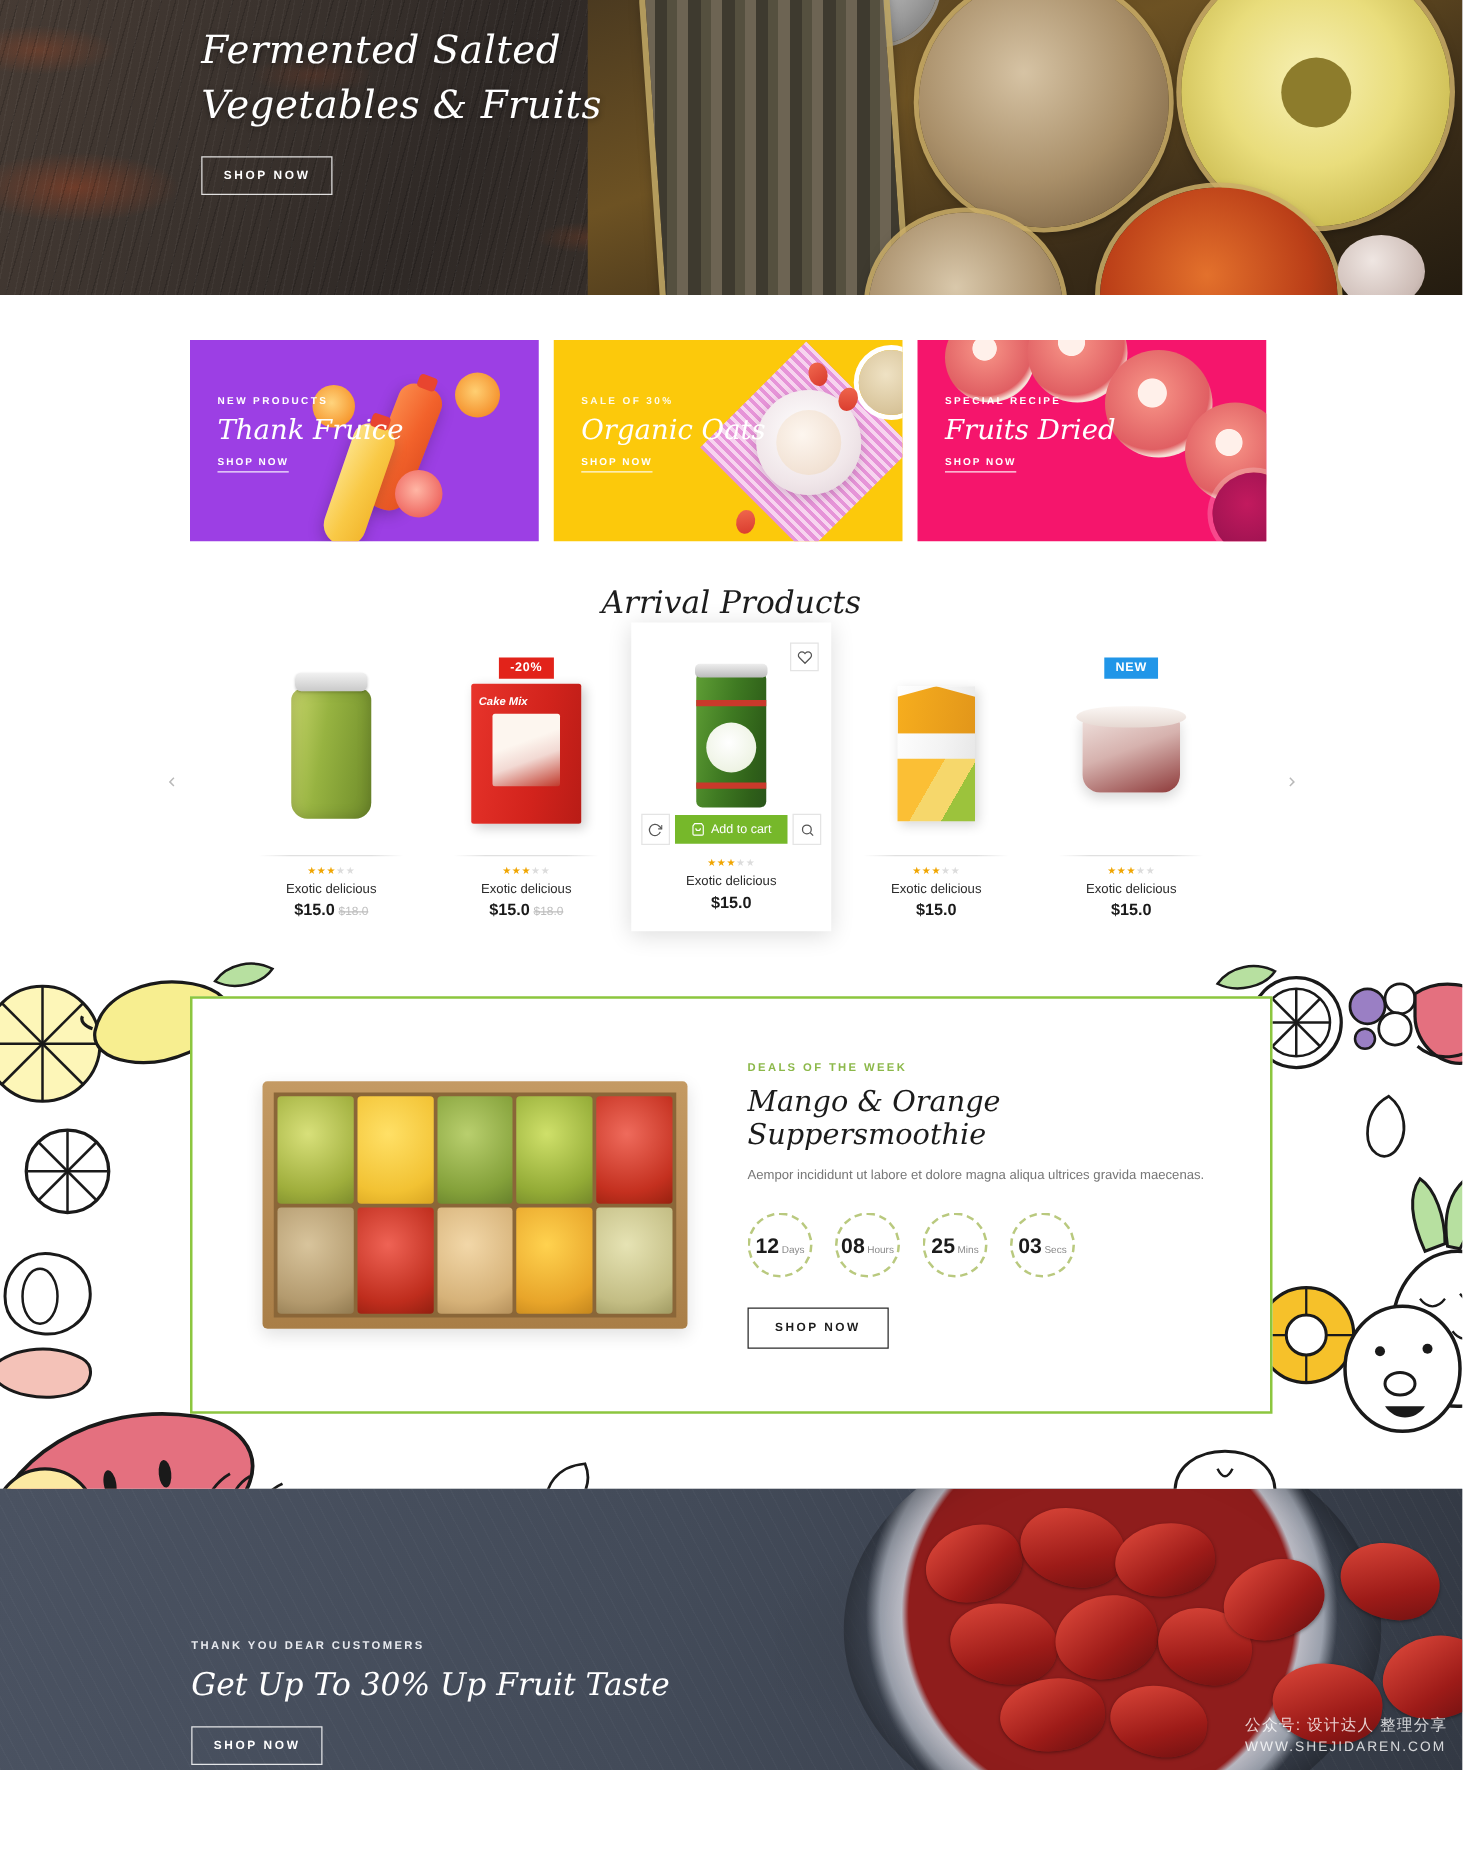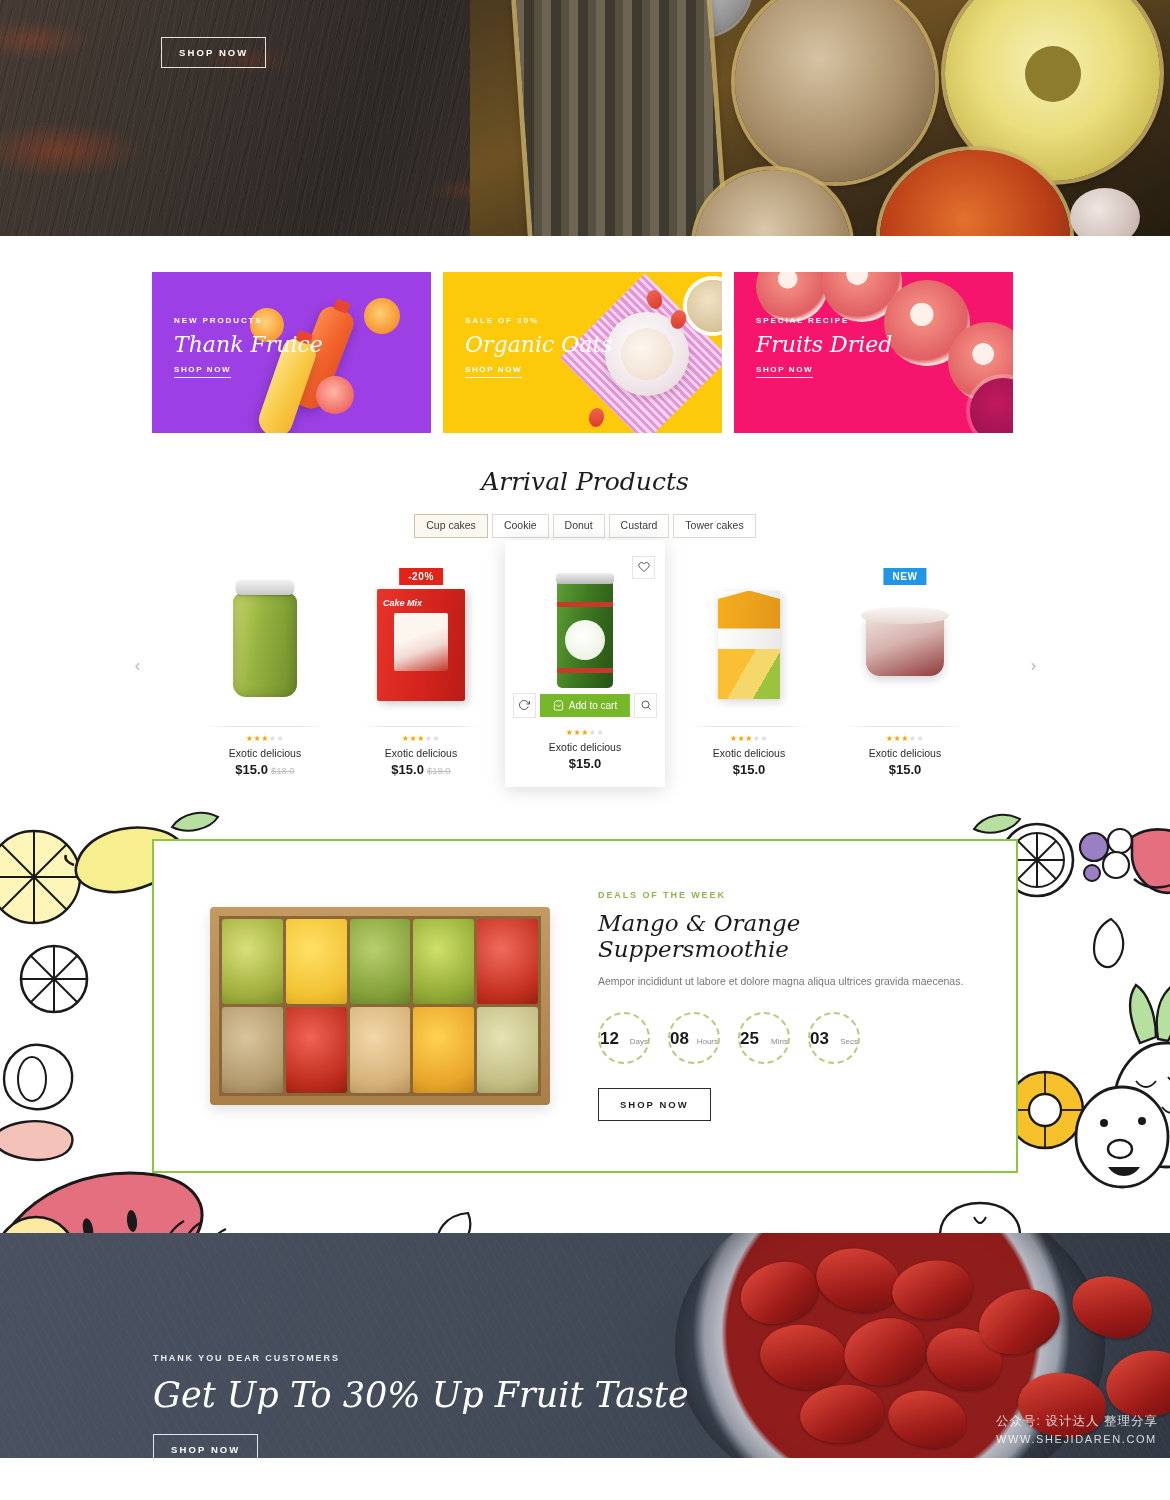--- a/index.html
+++ b/index.html
@@ -250,21 +250,21 @@
     grid-template-columns:repeat(5,1fr); grid-template-rows:repeat(2,1fr); gap:3px; padding:3px; }
   .jarcell { border-radius:3px; }
   .deals-content { flex:1; }
   .deals-kicker { font-size:9px; letter-spacing:1.9px; font-weight:700;
     color:#8cb84a; text-transform:uppercase; }
   .deals-title { margin-top:10px; font-family:"DejaVu Serif", serif; font-style:italic;
     font-size:23px; color:#1b1b1b; font-weight:400; }
   .deals-desc { margin-top:11px; font-size:10.5px; color:#767676; line-height:1.55; }
   .countdown { display:flex; gap:18px; margin-top:22px; }
   .cd-unit { width:52px; height:52px; border-radius:50%; border:2px dashed #b9c97e;
-    display:flex; align-items:baseline; justify-content:space-between; gap:2px; padding-top:15px; }
+    display:flex; align-items:baseline; justify-content:center; gap:2px; padding-top:15px; }
   .cd-num { font-size:17px; font-weight:700; color:#1c1c1c; }
   .cd-lbl { font-size:8px; color:#8a8a8a; }
   .btn-outline-dark {
     display:inline-block; margin-top:24px; padding:10px 21px; border:1px solid #2a2a2a;
     background:#fff; color:#1c1c1c; font-size:9.5px; letter-spacing:2px;
     font-weight:700; text-transform:uppercase; cursor:pointer;
   }
 
   
   .bottom { position:relative; width:1170px; height:225px; overflow:hidden; background:#474f5e; }
@@ -276,21 +276,21 @@
     background:radial-gradient(ellipse at 45% 55%, #3d4450 0 30%, transparent 62%); }
   .bowl { position:absolute; left:55px; top:-52px; width:430px; height:330px; border-radius:50%;
     background:radial-gradient(circle at 48% 46%, #8f1d1c 0 54%, #b9b9c2 56%, #9aa0ac 62%, transparent 66%);
     box-shadow:inset 0 0 36px rgba(0,0,0,.5); }
   .sb { position:absolute; border-radius:50% 48% 46% 50%;
     background:linear-gradient(155deg,#e04a3c,#9d1b18 62%,#6c1010); box-shadow:0 1px 3px rgba(0,0,0,.4); }
   .bottom-inner { position:relative; z-index:5; padding:120px 0 0 153px; }
   .bottom-kicker { font-size:9px; letter-spacing:1.9px; font-weight:700;
     color:#e7e9ee; text-transform:uppercase; }
   .bottom-title { margin-top:12px; font-family:"DejaVu Serif", serif; font-style:italic;
-    font-size:35px; color:#fff; font-weight:400; }
+    font-size:25px; color:#fff; font-weight:400; }
   .watermark { position:absolute; right:12px; bottom:10px; z-index:9; text-align:left;
     color:rgba(255,255,255,.8); line-height:1.5; }
   .wm1 { font-size:12.5px; letter-spacing:1px; }
   .wm2 { font-size:11px; letter-spacing:1.6px; }
 </style>
 </head>
 <body>
 
 <div class="page">
 
@@ -300,20 +300,24 @@
       <div class="hero-photo-base"></div>
       <div class="can lid"></div>
       <div class="can sardine"></div>
       <div class="can pate1"></div>
       <div class="can pine"></div>
       <div class="can pate2"></div>
       <div class="can tomato"></div>
       <div class="can garlic"></div>
     </div>
     <div class="hero-inner">
+      <h1 class="hero-title">
+        <span>Fermented Salted</span><br>
+        <span>Vegetables &amp; Fruits</span>
+      </h1>
       <div class="btn-outline-light">Shop Now</div>
     </div>
   </section>
 
   <section class="promos">
 
     <div class="promo purple">
       <div class="promo-art">
         <div class="cslice c1"></div>
           <div class="cslice c2"></div>
@@ -350,27 +354,20 @@
       </div>
       <div class="promo-kicker">Special Recipe</div>
       <div class="promo-title">Fruits Dried</div>
       <div class="promo-link">Shop Now</div>
     </div>
   </section>
 
   <section class="arrivals">
     <h2 class="section-title">Arrival Products</h2>
 
-    <div class="filter-tabs">
-      <div class="tab active">Cup cakes</div>
-      <div class="tab">Cookie</div>
-      <div class="tab">Donut</div>
-      <div class="tab">Custard</div>
-      <div class="tab">Tower cakes</div>
-    </div>
 
     <div class="carousel">
       <div class="arrow left">
         <svg width="13" height="13" viewBox="0 0 24 24" fill="none" stroke="currentColor" stroke-width="2.2">
             <polyline points="15 18 9 12 15 6"></polyline>
           </svg>
       </div>
       <div class="arrow right">
         <svg width="13" height="13" viewBox="0 0 24 24" fill="none" stroke="currentColor" stroke-width="2.2">
             <polyline points="9 18 15 12 9 6"></polyline>

